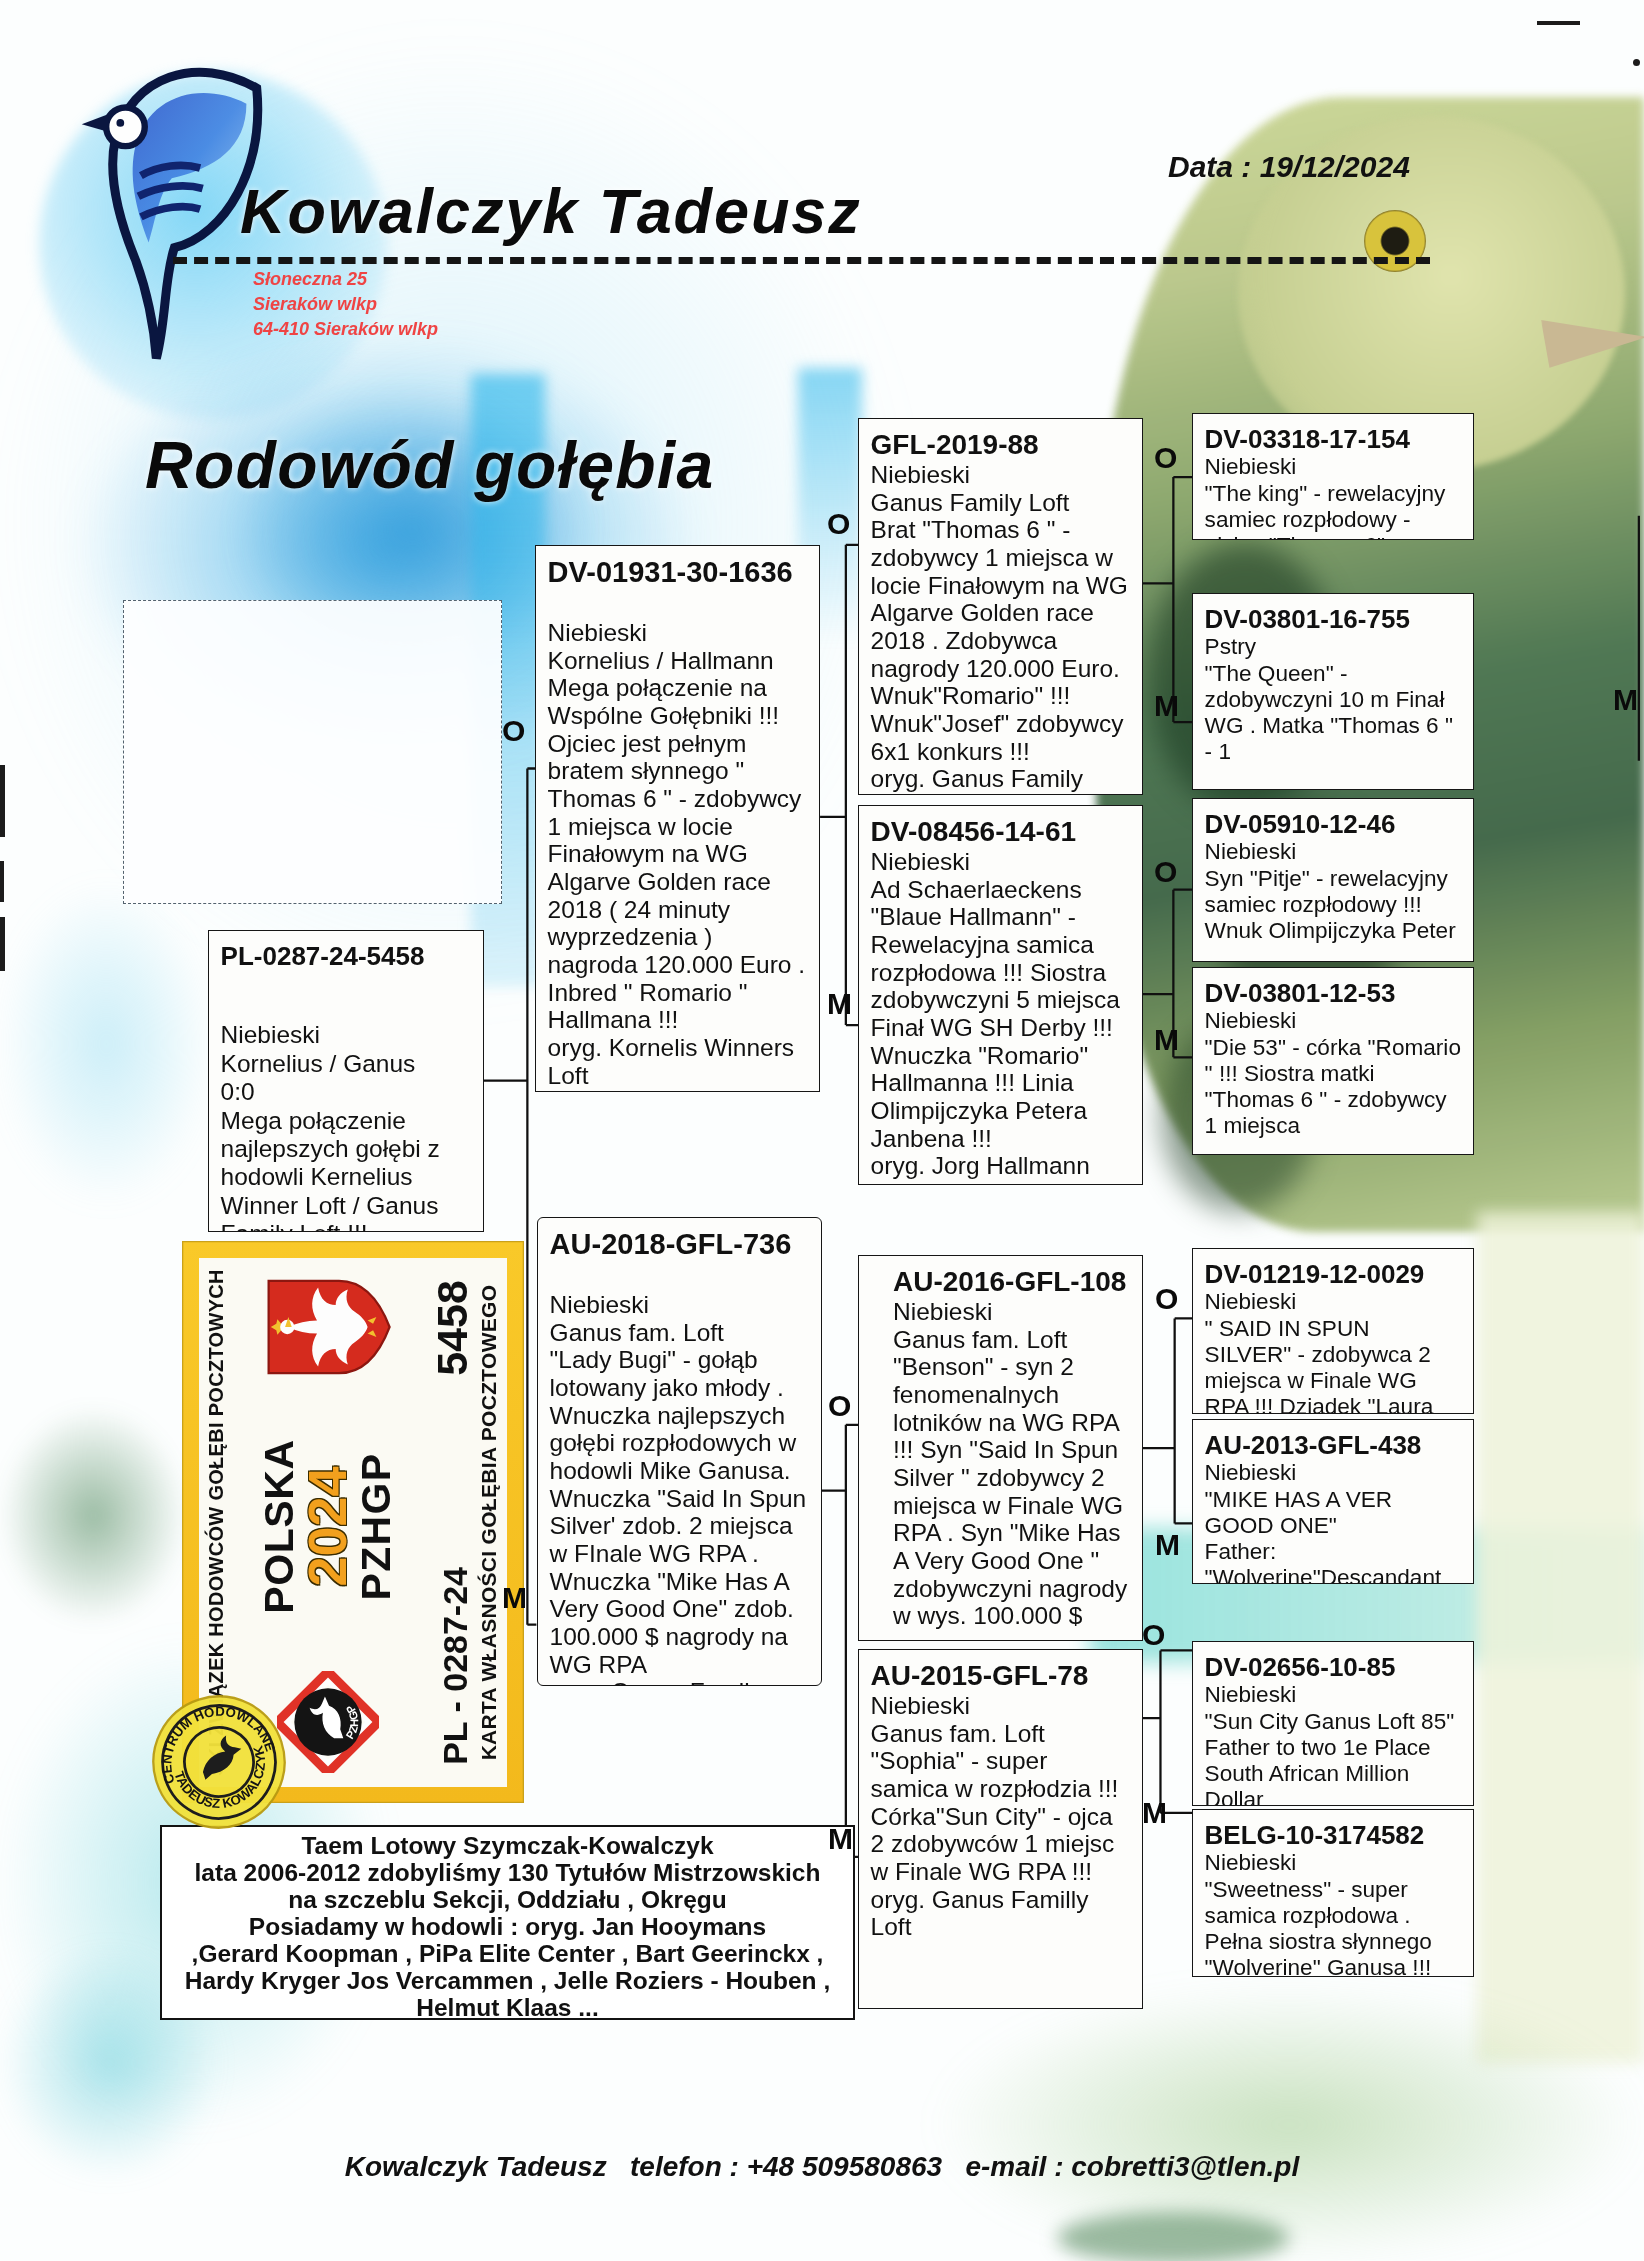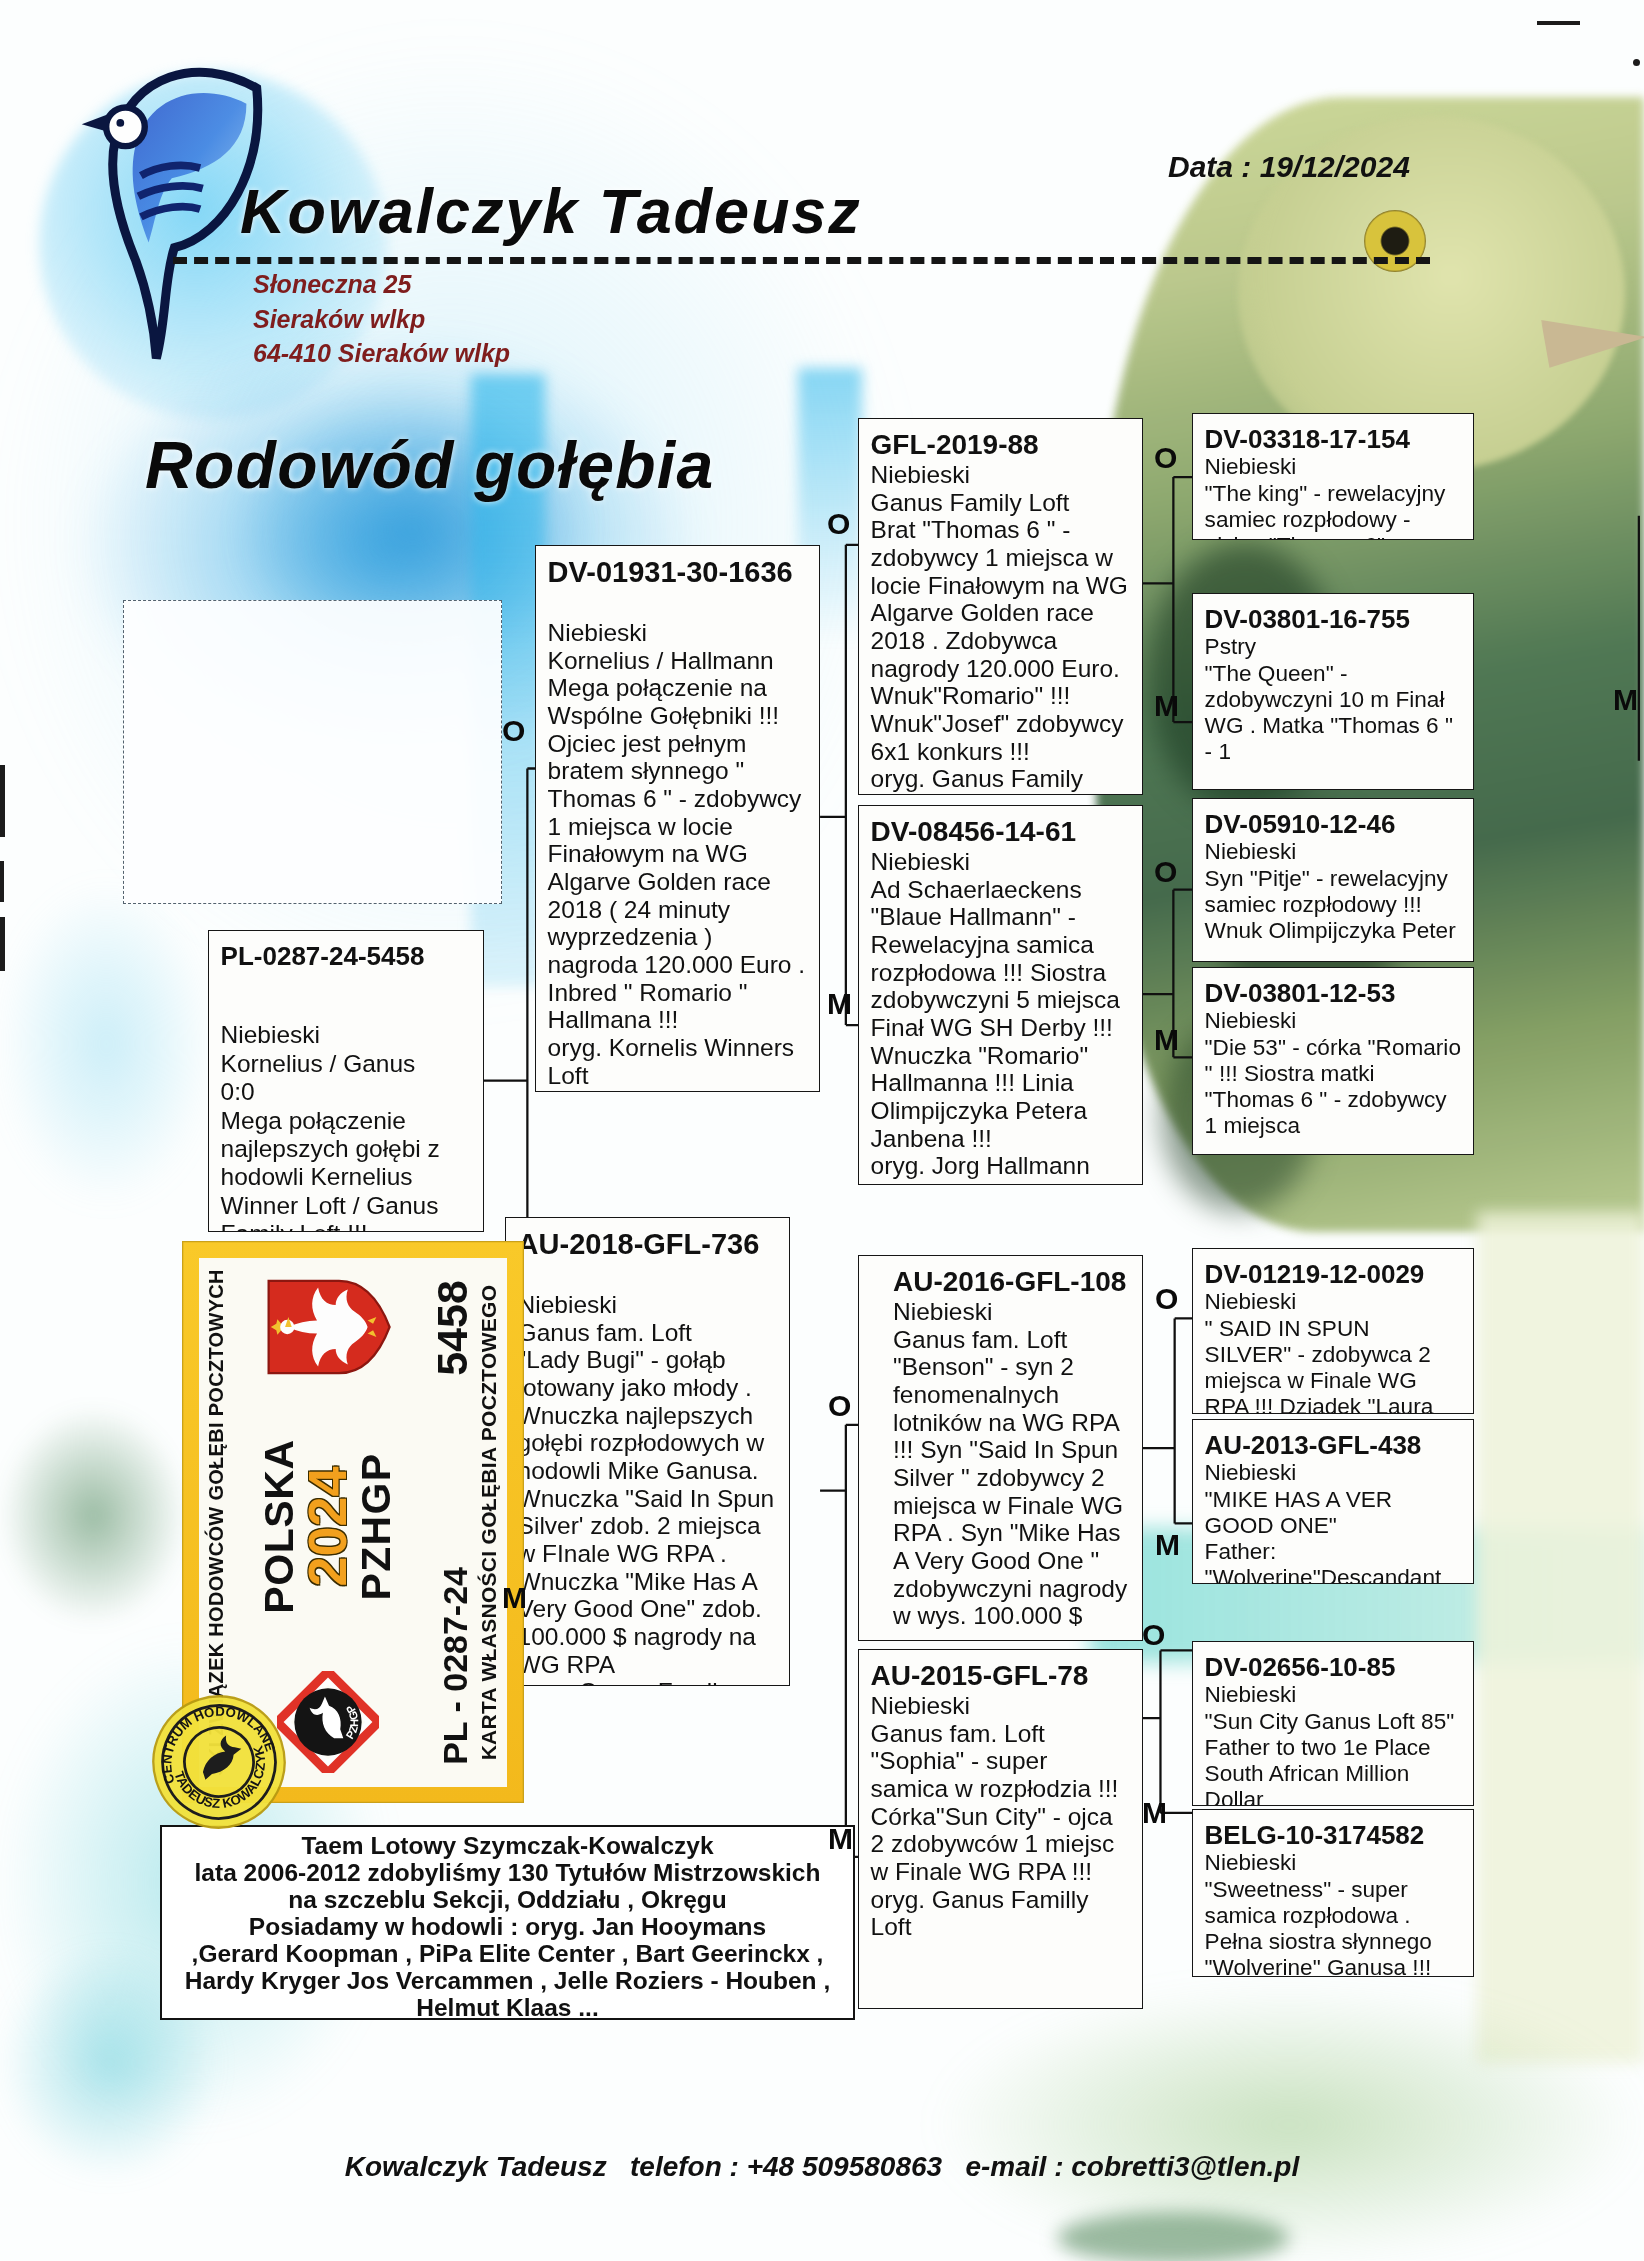--- a/index.html
+++ b/index.html
@@ -29,34 +29,34 @@
   .ph-eye{left:1364px;top:210px;width:62px;height:62px;border-radius:50%;
     background:radial-gradient(circle,#1e1c12 0 30%,#d8c33c 34% 66%,#8a7b28 70% 100%);filter:blur(0.6px);}
   .ph-beak{left:1541px;top:297px;width:106px;height:77px;clip-path:polygon(0 30%,100% 52%,8% 92%);background:#c9b893;filter:blur(1.3px);}
   .ph-blotch1{left:1148px;top:542px;width:193px;height:271px;border-radius:50%;background:rgba(22,52,30,.55);filter:blur(14px);}
   .ph-blotch2{left:1225px;top:812px;width:168px;height:245px;border-radius:50%;background:rgba(18,44,26,.5);filter:blur(15.5px);}
   .ph-blotch3{left:1161px;top:1019px;width:155px;height:193px;border-radius:50%;background:rgba(30,62,36,.5);filter:blur(14px);}
   
   .logo-svg{position:absolute;left:74px;top:52px;z-index:2;}
   .brand-name{position:absolute;left:240px;top:175px;z-index:2;font-size:63px;font-weight:bold;font-style:italic;letter-spacing:1.9px;color:#0b0b0b;white-space:nowrap;text-shadow:0 0 6.4px rgba(255,255,255,.9);}
   .brand-rule{position:absolute;left:173px;top:257px;width:1257px;border-top:7px dashed #151515;z-index:2;}
-  .brand-address{position:absolute;left:253px;top:267px;z-index:2;font-size:25px;font-style:italic;font-weight:bold;line-height:1.38;color:#7f1d1d;white-space:pre-line;}
+  .brand-address{position:absolute;left:253px;top:267px;z-index:2;font-size:18px;font-style:italic;font-weight:bold;line-height:1.38;color:#ef4444;white-space:pre-line;}
   .doc-date{position:absolute;left:1168px;top:150px;z-index:2;font-size:30px;font-weight:bold;font-style:italic;white-space:nowrap;}
   .page-title{position:absolute;left:145px;top:427px;z-index:2;font-size:66px;font-weight:bold;font-style:italic;letter-spacing:1.3px;white-space:nowrap;color:#0a0a0a;text-shadow:0 0 7.7px rgba(255,255,255,.85);}
   
   .dashed-box{position:absolute;left:123px;top:600px;width:379px;height:304px;background:rgba(253,254,255,.94);border:1.9px dashed #53626e;z-index:2;box-sizing:border-box;}
   
   .pbox{position:absolute;z-index:2;background:#fdfdfb;border:1.9px solid #161616;box-sizing:border-box;padding:10.3px 11.6px;overflow:hidden;}
   .pbox .ring{font-weight:bold;}
   .pbox .body{white-space:pre-line;}
   .subject{left:208px;top:930px;width:276px;height:302px;font-size:24.5px;line-height:1.16;}
   .subject .ring{font-size:26px;margin-bottom:50px;}
   .sire{left:535px;top:545px;width:285px;height:547px;font-size:24.5px;line-height:1.13;}
   .sire .ring{font-size:29px;margin-bottom:30px;}
-  .dam{left:505px;top:1217px;width:285px;height:469px;font-size:24.5px;line-height:1.13;}
+  .dam{left:537px;top:1217px;width:285px;height:469px;font-size:24.5px;line-height:1.13;border-radius:6px;}
   .dam .ring{font-size:29px;margin-bottom:30px;}
   .gp{left:858px;width:285px;font-size:24.5px;line-height:1.13;}
   .gp .ring{font-size:28px;}
   .gp1{top:418px;height:377px;}
   .gp2{top:805px;height:380px;}
   .gp3{top:1255px;height:386px;padding-left:34px;}
   .gp4{top:1649px;height:360px;}
   .gg{left:1192px;width:282px;font-size:22.6px;line-height:1.16;}
   .gg .ring{font-size:26px;}
   .gg1{top:413px;height:127px;}  .gg2{top:593px;height:197px;}

